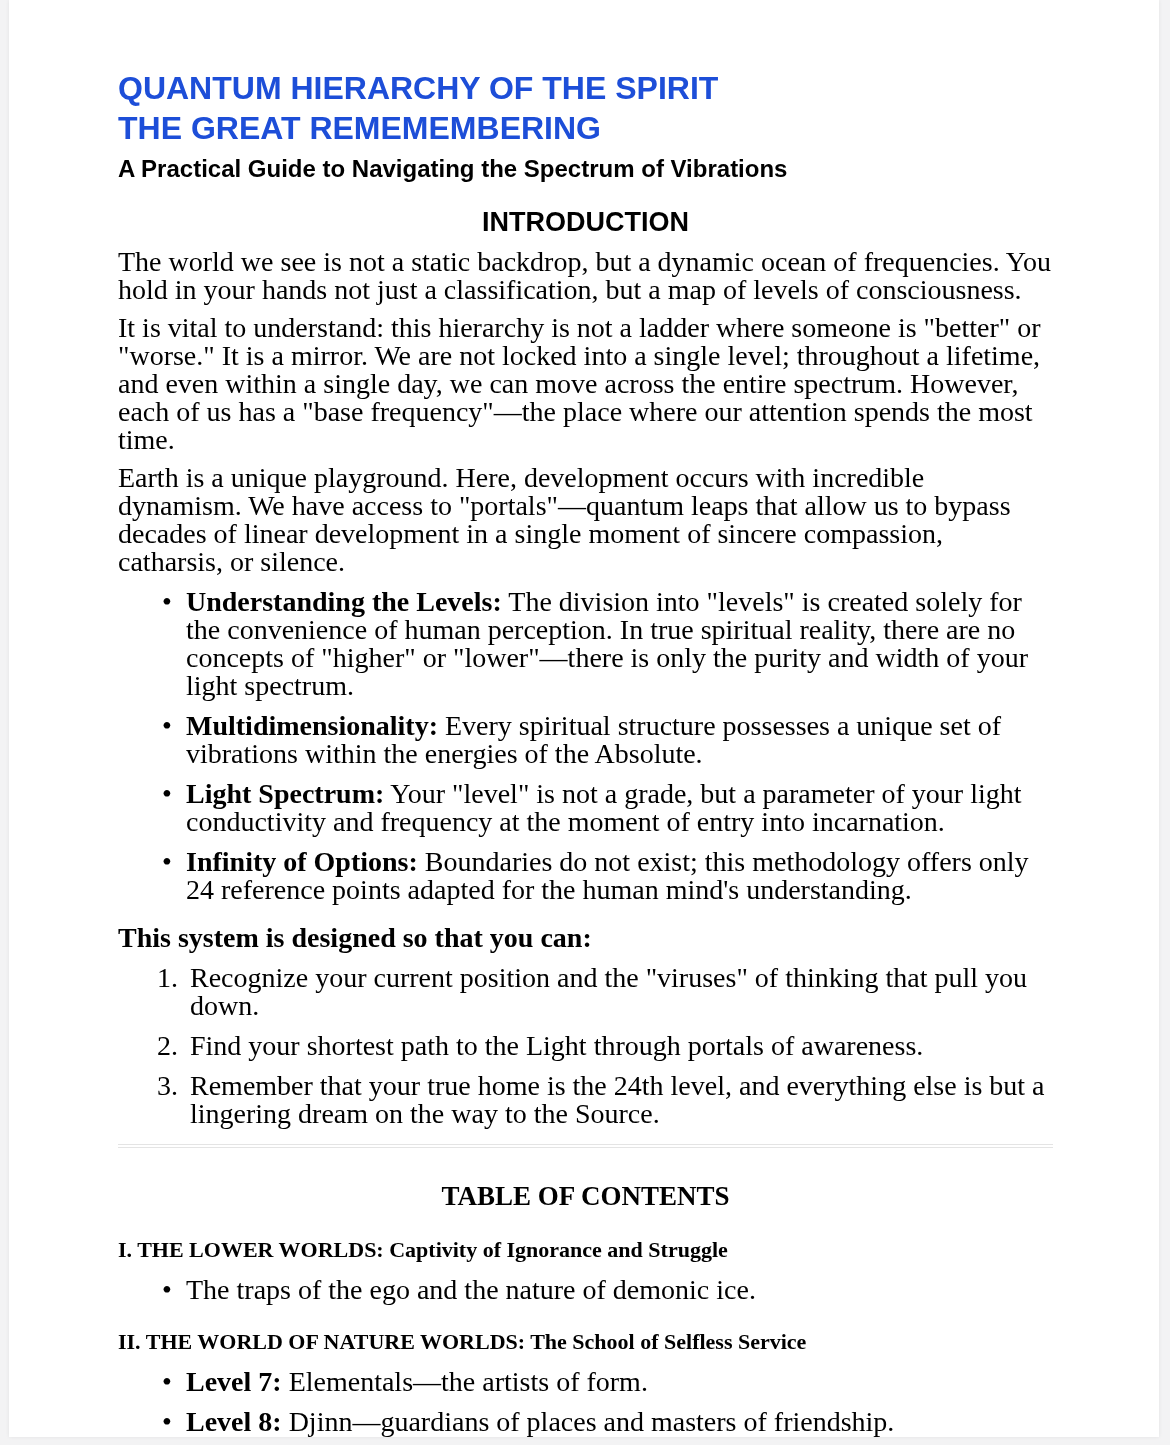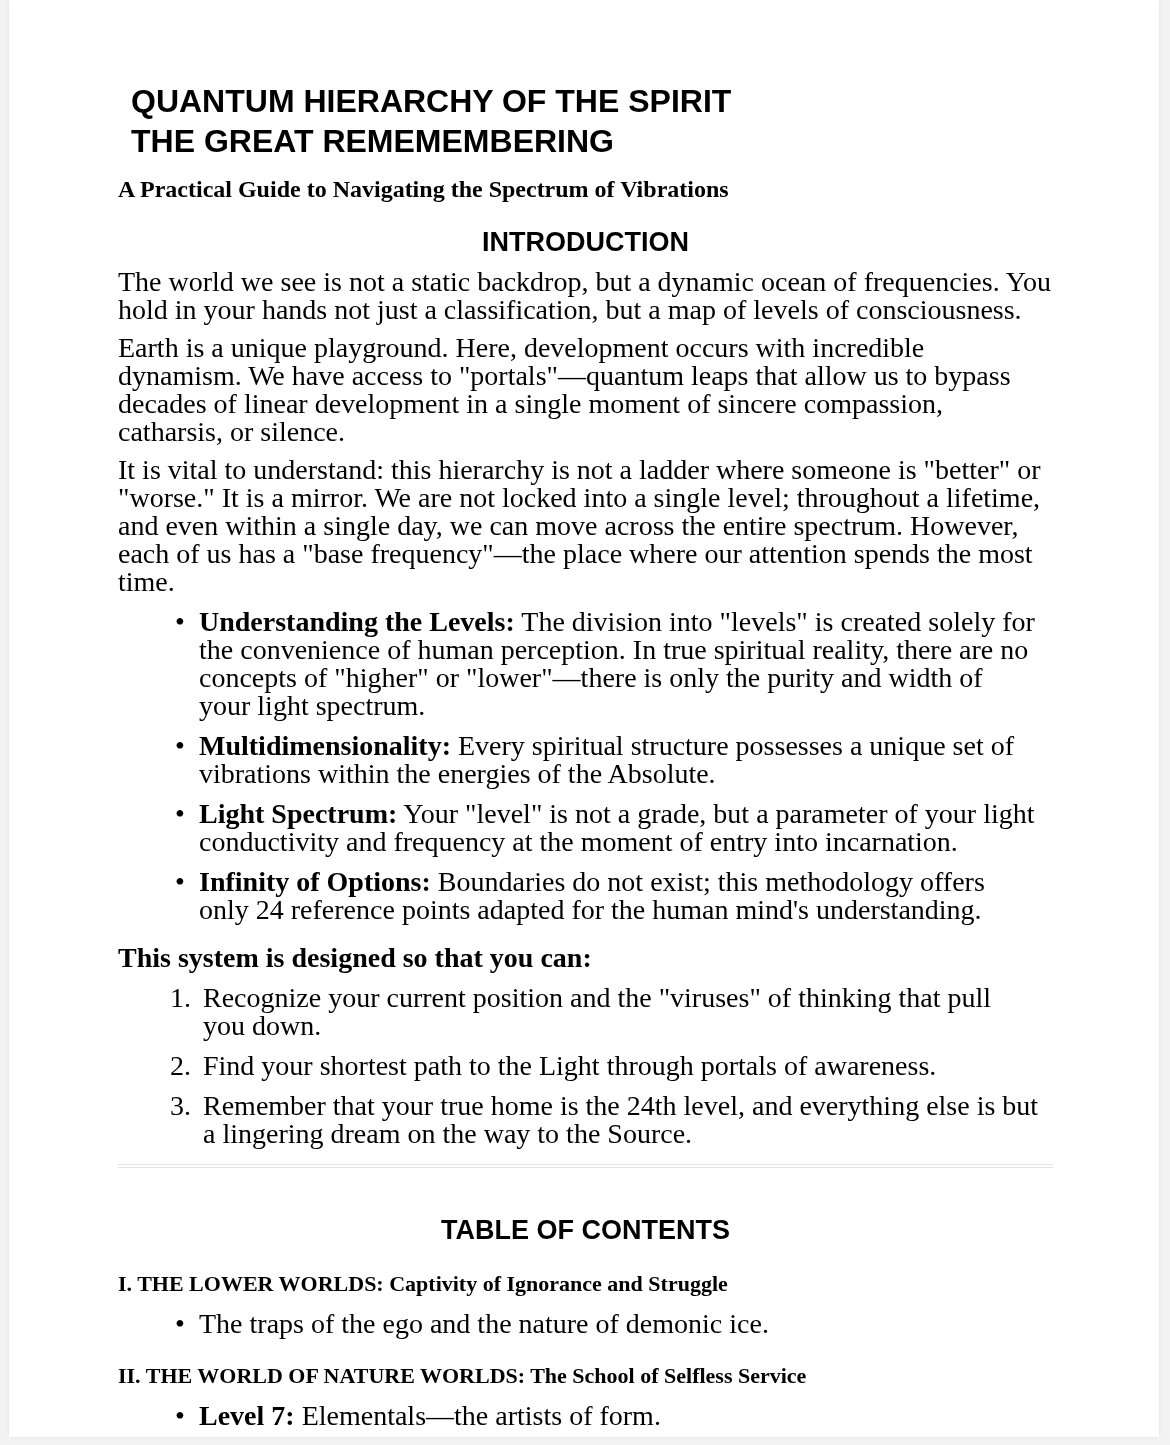--- a/index.html
+++ b/index.html
@@ -25,61 +25,61 @@
     box-sizing: border-box;
     padding: 68px 106px 0 109px;
     overflow: hidden;
     box-shadow: 0 0 4px rgba(0,0,0,0.07);
   }
   h1 {
     font-family: "Liberation Sans", sans-serif;
     font-weight: bold;
     font-size: 32px;
     line-height: 40px;
-    color: #000000;
-    margin: 13px;
+    color: #1d4ed8;
+    margin: 0;
   }
   h1 span { display: block; }
   .subtitle {
-    font-family: Liberation Serif, serif;
+    font-family: Liberation Sans, sans-serif;
     font-weight: bold;
     font-size: 24px;
     line-height: 30px;
     color: #000;
     margin-top: 6px;
   }
   h2 {
     font-family: "Liberation Sans", sans-serif;
     font-weight: bold;
     font-size: 27px;
     line-height: 32px;
     color: #000;
     margin: 22px 0 10px;
     text-align: center;
   }
-  h2.toc-h { margin-top: 46px; }
+  h2.toc-h { margin-top: 32px; font-family: Liberation Serif, serif; }
   p, li {
     font-family: "Liberation Serif", serif;
     font-size: 28px;
     line-height: 28px;
     color: #000;
   }
   p { margin: 10px 0; }
   p.bold-lead { font-weight: bold; margin-top: 20px; }
   h3 {
     font-family: "Liberation Serif", serif;
     font-weight: bold;
     font-size: 22px;
     line-height: 28px;
     color: #000;
     margin: 24px 0 12px;
   }
   ul.doc, ol.doc {
     list-style: none;
-    margin: 12px 13px 10px;
+    margin: 12px 0 10px;
     padding-left: 68px;
   }
   ol.doc { padding-left: 72px; counter-reset: n; }
   ul.doc li, ol.doc li {
     position: relative;
     margin-bottom: 12px;
   }
   ul.doc li::before {
     content: "\2022";
     position: absolute;
@@ -111,22 +111,22 @@
 
     <h1>
       <span>QUANTUM HIERARCHY OF THE SPIRIT</span>
       <span>THE GREAT REMEMEMBERING</span>
     </h1>
     <div class="subtitle">A Practical Guide to Navigating the Spectrum of Vibrations</div>
 
     <h2>INTRODUCTION</h2>
 
     <p>The world we see is not a static backdrop, but a dynamic ocean of frequencies. You hold in your hands not just a classification, but a map of levels of consciousness.</p>
+    <p>It is vital to understand: this hierarchy is not a ladder where someone is "better" or "worse." It is a mirror. We are not locked into a single level; throughout a lifetime, and even within a single day, we can move across the entire spectrum. However, each of us has a "base frequency"—the place where our attention spends the most time.</p>
     <p>Earth is a unique playground. Here, development occurs with incredible dynamism. We have access to "portals"—quantum leaps that allow us to bypass decades of linear development in a single moment of sincere compassion, catharsis, or silence.</p>
-    <p>It is vital to understand: this hierarchy is not a ladder where someone is "better" or "worse." It is a mirror. We are not locked into a single level; throughout a lifetime, and even within a single day, we can move across the entire spectrum. However, each of us has a "base frequency"—the place where our attention spends the most time.</p>
 
     <ul class="doc">
       <li><b class="lead">Understanding the Levels:</b><span> The division into "levels" is created solely for the convenience of human perception. In true spiritual reality, there are no concepts of "higher" or "lower"—there is only the purity and width of your light spectrum.</span></li>
       <li><b class="lead">Multidimensionality:</b><span> Every spiritual structure possesses a unique set of vibrations within the energies of the Absolute.</span></li>
       <li><b class="lead">Light Spectrum:</b><span> Your "level" is not a grade, but a parameter of your light conductivity and frequency at the moment of entry into incarnation.</span></li>
       <li><b class="lead">Infinity of Options:</b><span> Boundaries do not exist; this methodology offers only 24 reference points adapted for the human mind's understanding.</span></li>
     </ul>
 
     <p class="bold-lead">This system is designed so that you can:</p>
 

